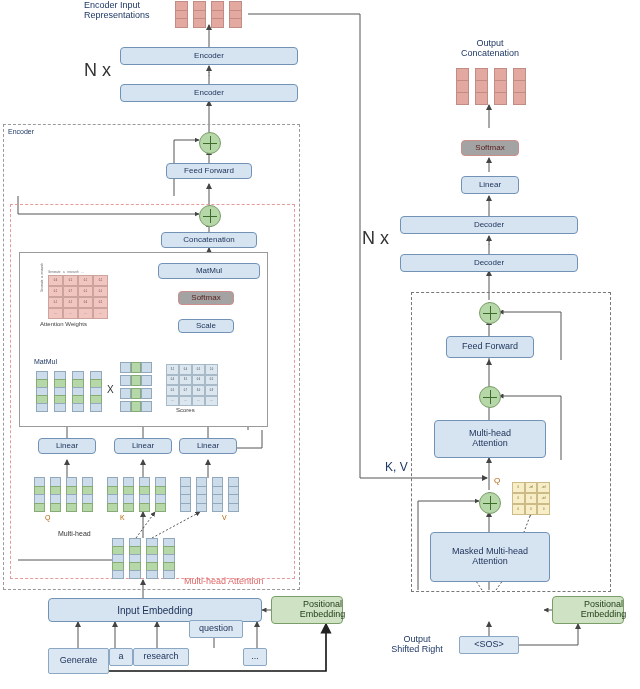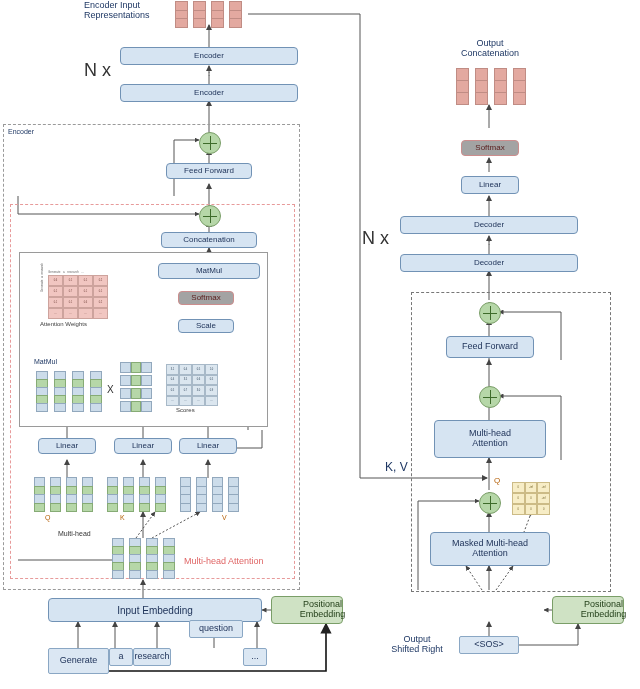--- a/index.html
+++ b/index.html
@@ -10,21 +10,21 @@
 
   
   .box{position:absolute;box-sizing:border-box;display:flex;align-items:center;
        justify-content:center;text-align:center;border-radius:4px;line-height:1.1;}
   .blue{background:#d6e4f2;border:1px solid #7192b5;color:#21355b;}
   .pink{background:#a3a3a3;border:1px solid #cc8d8d;color:#5b2121;}
   .green{background:#cfe2c4;border:1px solid #7a9e68;color:#24401a;padding-left:31px;}
   .tokbox{background:#dbe7f3;border:1px solid #8aa7c4;color:#21355b;border-radius:2px;}
 
   .lbl{position:absolute;color:#1f3864;line-height:1.15;}
-  .lbl.red{color:#e06666;}
+  .lbl.red{color:#e06666;margin-top:20px;}
   .lbl.ctr{text-align:center;}
 
   
   .dash{position:absolute;box-sizing:border-box;}
   .dash-grey{border:1px dashed #9a9a9a;}
   .dash-red{border:1px dashed #e79a9a;}
   .dash-dark{border:1px dashed #777;}
   .solid-grey{position:absolute;box-sizing:border-box;border:1px solid #9a9a9a;background:#fff;}
 
   
@@ -453,21 +453,21 @@
   </div>
 
   <div class="box blue" style="left:48px;top:598px;width:214px;height:24px;font-size:10px;">Input Embedding</div>
   <div class="box green" style="left:271px;top:596px;width:72px;height:28px;font-size:9px;flex-direction:column;">
     <span>Positional</span>
     <span>Embedding</span>
   </div>
 
   <div class="box tokbox" style="left:48px;top:648px;width:61px;height:26px;font-size:9px;">Generate</div>
   <div class="box tokbox" style="left:109px;top:648px;width:24px;height:18px;font-size:9px;">a</div>
-  <div class="box tokbox" style="left:133px;top:648px;width:38px;height:18px;font-size:9px;">research</div>
+  <div class="box tokbox" style="left:133px;top:648px;width:56px;height:18px;font-size:9px;">research</div>
   <div class="box tokbox" style="left:189px;top:620px;width:54px;height:18px;font-size:9px;">question</div>
   <div class="box tokbox" style="left:243px;top:648px;width:24px;height:18px;font-size:9px;">...</div>
 
   <div class="lbl ctr" style="left:440px;top:38px;width:100px;font-size:9px;">
     <div>Output</div>
     <div>Concatenation</div>
   </div>
 
   <div>
     <div class="vec pinkv" style="left:456px;top:69px;width:13px;height:36px;">
@@ -521,21 +521,21 @@
     <span>-inf</span>
     <span>-inf</span>
     <span>0</span>
     <span>0</span>
     <span>-inf</span>
     <span>0</span>
     <span>0</span>
     <span>0</span>
   </div>
 
-  <div class="box blue" style="left:430px;top:532px;width:120px;height:34px;font-size:9px;flex-direction:column;">
+  <div class="box blue" style="left:430px;top:532px;width:120px;height:50px;font-size:9px;flex-direction:column;">
     <span>Masked Multi-head</span>
     <span>Attention</span>
   </div>
 
   <div class="box green" style="left:552px;top:596px;width:72px;height:28px;font-size:9px;flex-direction:column;">
     <span>Positional</span>
     <span>Embedding</span>
   </div>
 
   <div class="box tokbox" style="left:459px;top:636px;width:60px;height:18px;font-size:9px;">&lt;SOS&gt;</div>

